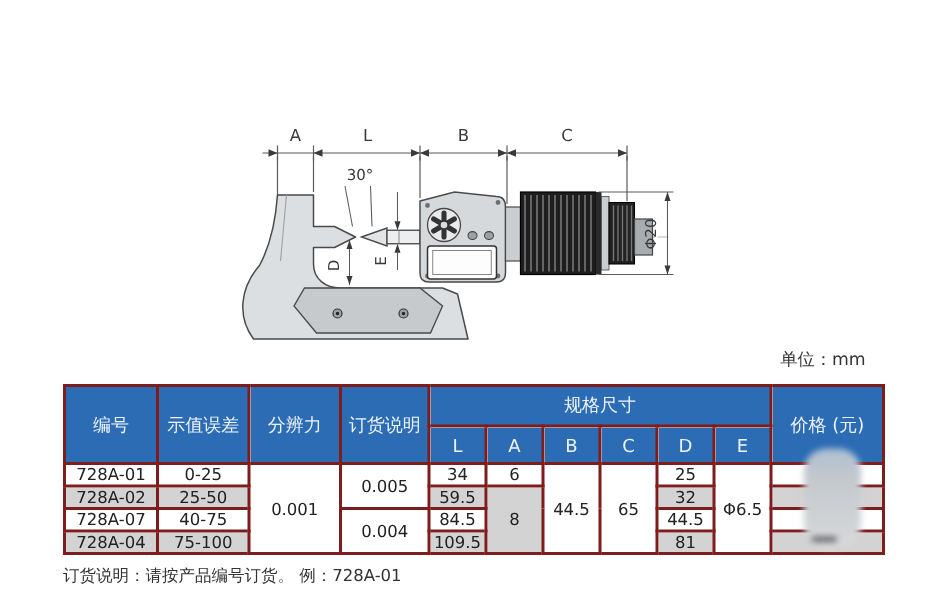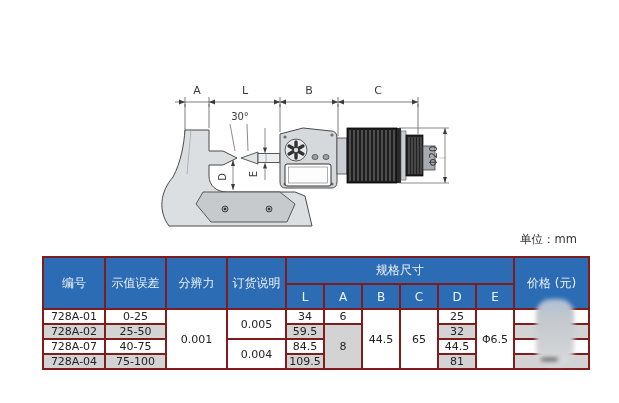--- a/index.html
+++ b/index.html
@@ -268,14 +268,15 @@
         <td class="g"></td>
       </tr>
     </tbody>
   </table>
 
   <div class="price-blur">
     <div class="blob"></div>
     <div class="mark"></div>
   </div>
 
+  <div class="order-note">订货说明：请按产品编号订货。 例：728A-01</div>
 
 </div>
 
 </body></html>

